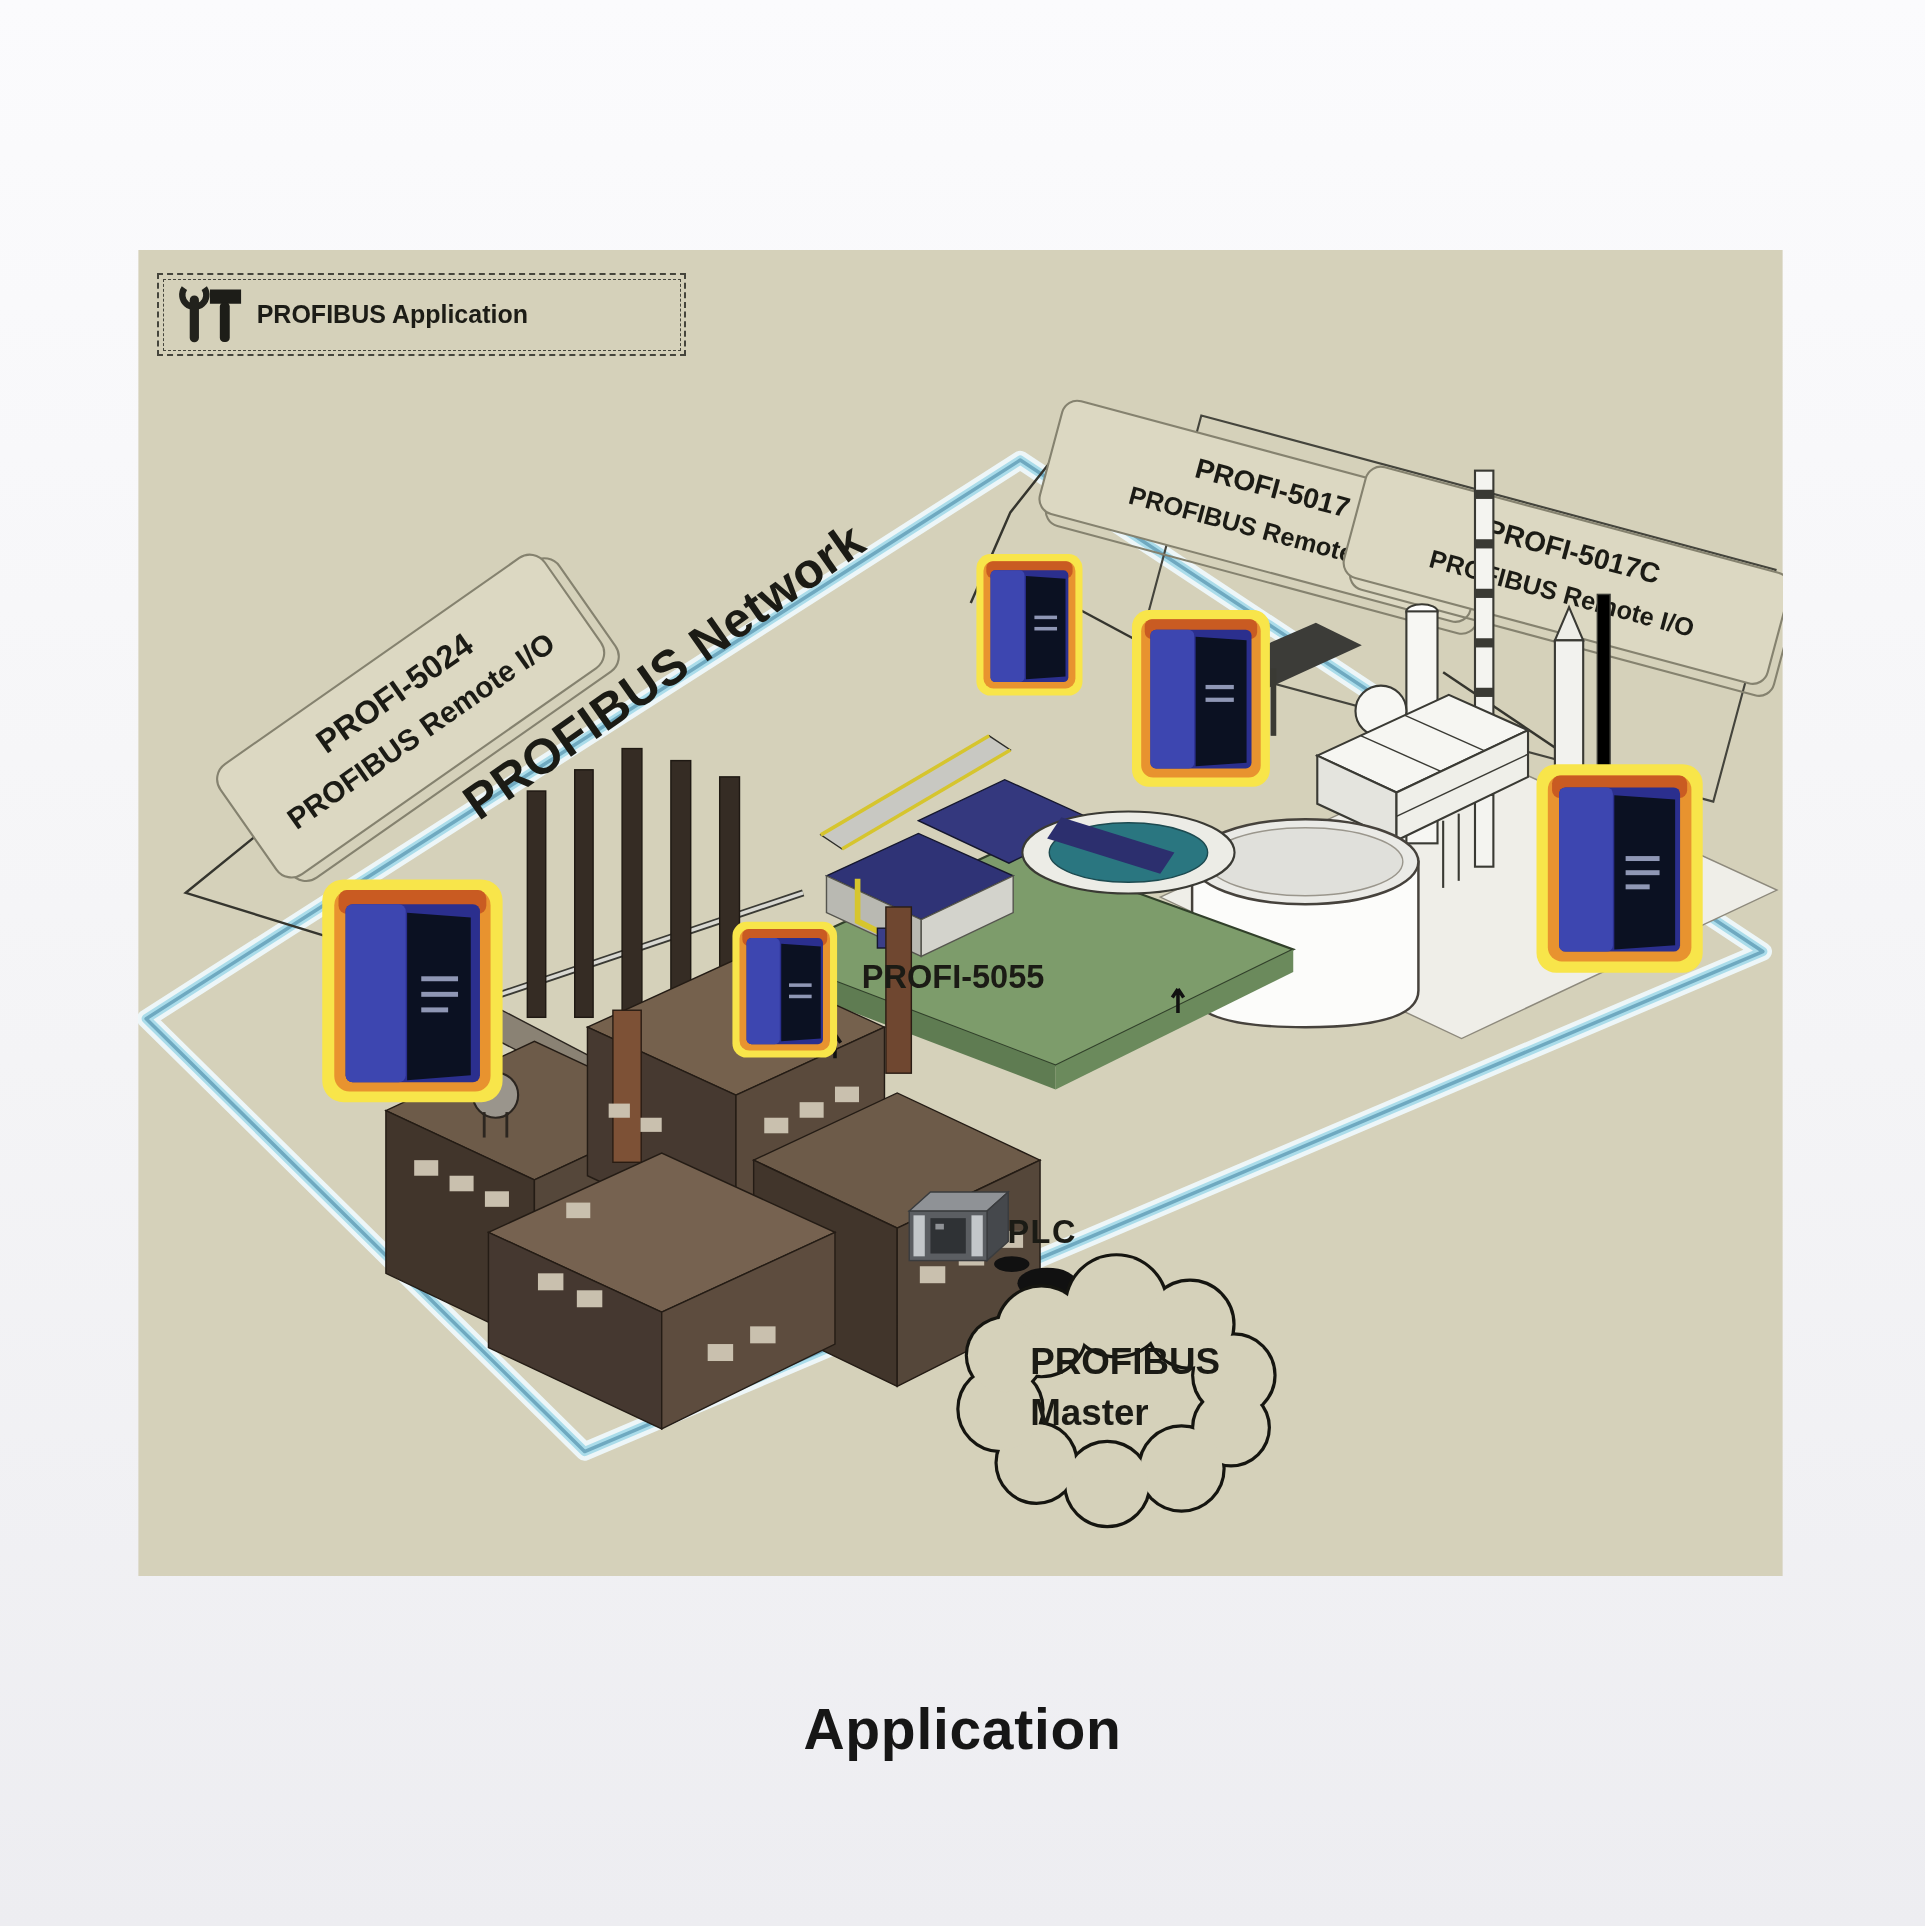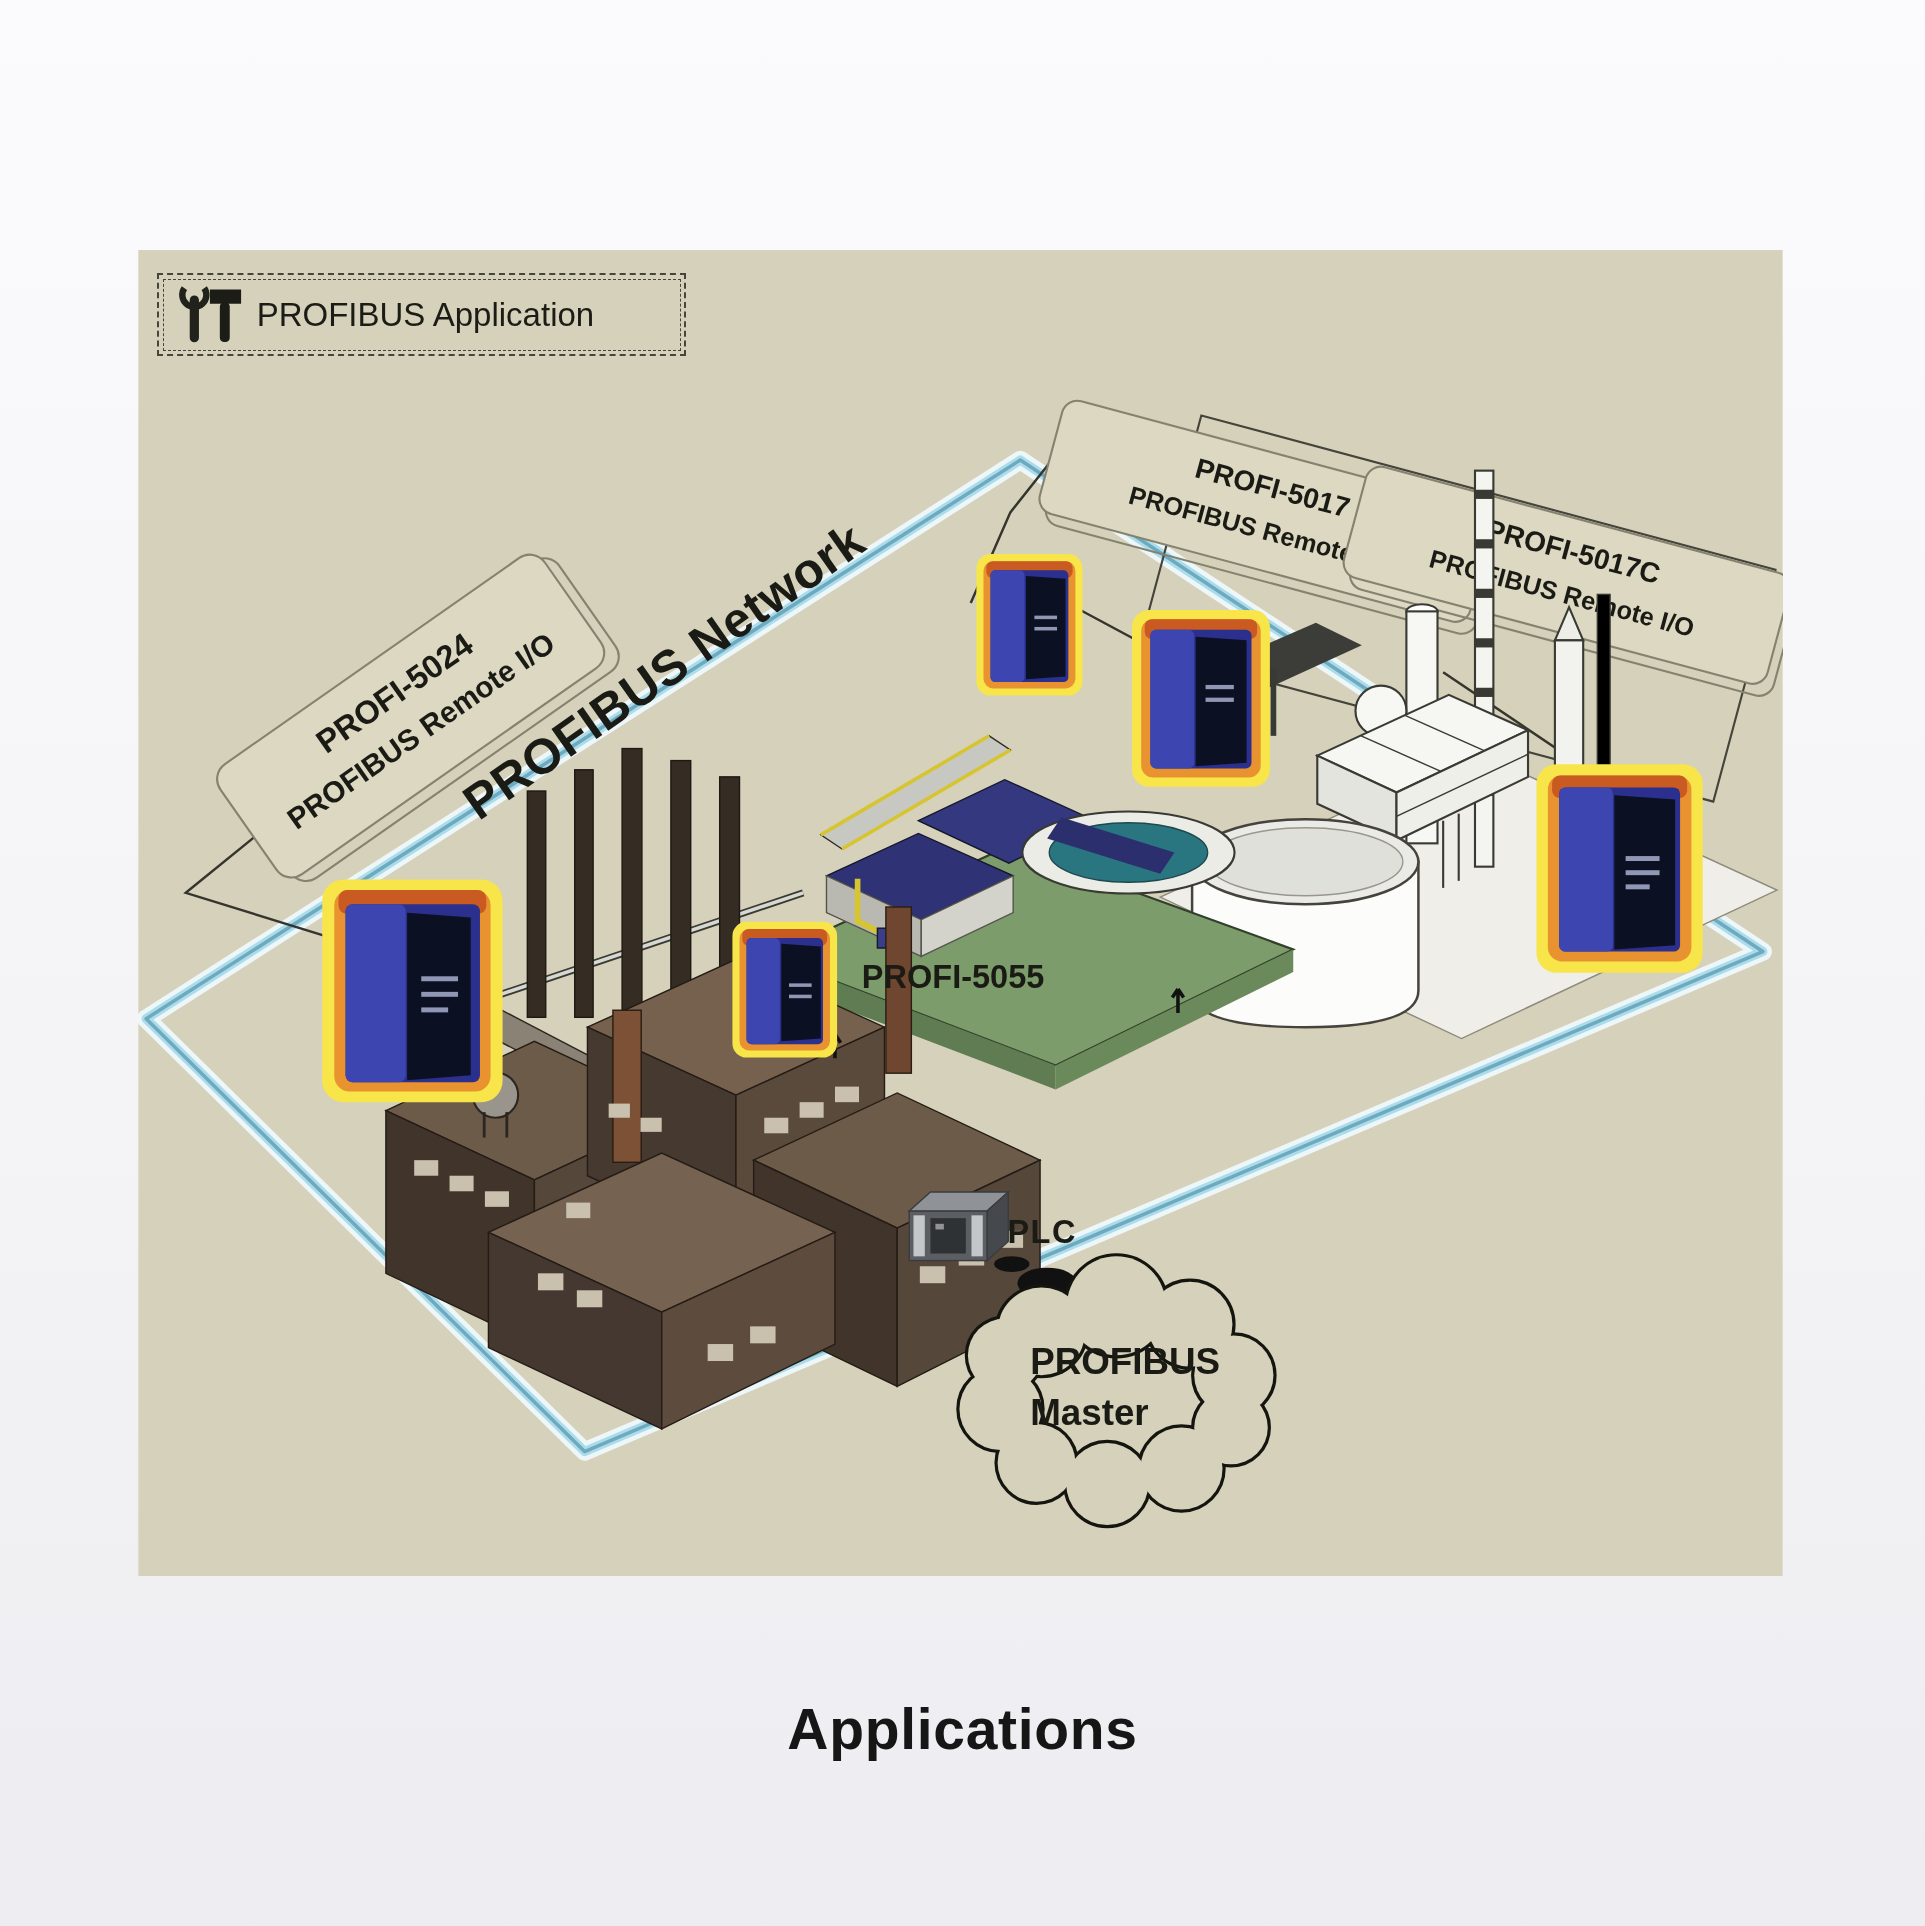--- a/index.html
+++ b/index.html
@@ -11,21 +11,21 @@
   }
   .stage{position:absolute;inset:0;}
   .scene-svg{position:absolute;left:138px;top:250px;width:1645px;height:1326px;}
   .header-box{
     position:absolute;left:157px;top:273px;width:529px;height:83px;
     border:2.1px dashed #45453c;box-sizing:border-box;
     display:flex;align-items:center;gap:12.7px;padding:0 14px;
   }
   .header-inner{position:absolute;inset:3.5px;border:1.4px dashed #45453c;pointer-events:none;}
   .header-title{
-    font-size:33px;font-weight:normal;color:#1c1c16;letter-spacing:0px;white-space:nowrap;
+    font-size:25px;font-weight:bold;color:#1c1c16;letter-spacing:0px;white-space:nowrap;
   }
   .caption{
     position:absolute;left:0;top:1696px;width:100%;
     text-align:center;font-size:57px;font-weight:600;color:#161616;letter-spacing:0.7px;
   }
   svg text{font-family:"Liberation Sans",sans-serif;font-weight:bold;fill:#1b1b15;}
 </style>
 </head>
 <body>
 
@@ -323,15 +323,15 @@
         <path d="M30 27 L30 80" stroke-width="13" stroke-linecap="round"></path>
       </g>
       <g fill="#1d1d18">
         <polygon points="52,12 96,12 96,32 52,32"></polygon>
         <rect x="66" y="30" width="14" height="56" rx="6"></rect>
       </g>
     </svg>
     <span class="header-title">PROFIBUS Application</span>
   </div>
 
-  <div class="caption">Applications</div>
+  <div class="caption">Application</div>
 </div>
 
 
 </body></html>

